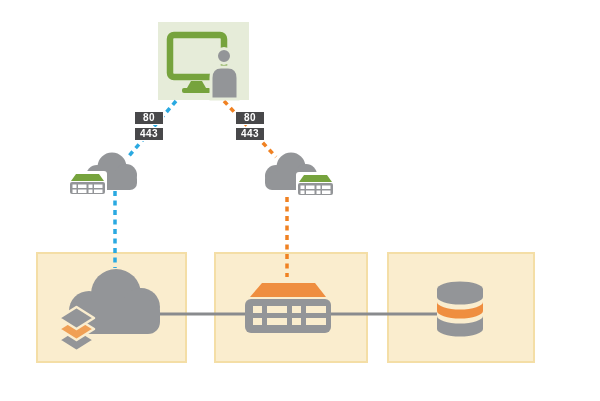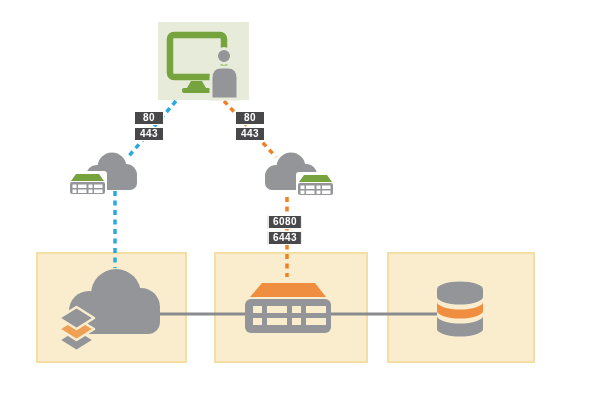--- a/index.html
+++ b/index.html
@@ -145,18 +145,14 @@
   </svg>
 
   <div class="port-label" style="left:149px;top:111px">
     <span class="port">80</span>
     <span class="port">443</span>
   </div>
   <div class="port-label" style="left:250px;top:111px">
     <span class="port">80</span>
     <span class="port">443</span>
   </div>
-  <div class="port-label" style="left:285px;top:215px">
-    <span class="port">6080</span>
-    <span class="port">6443</span>
-  </div>
 
 </div>
 
 </body></html>

